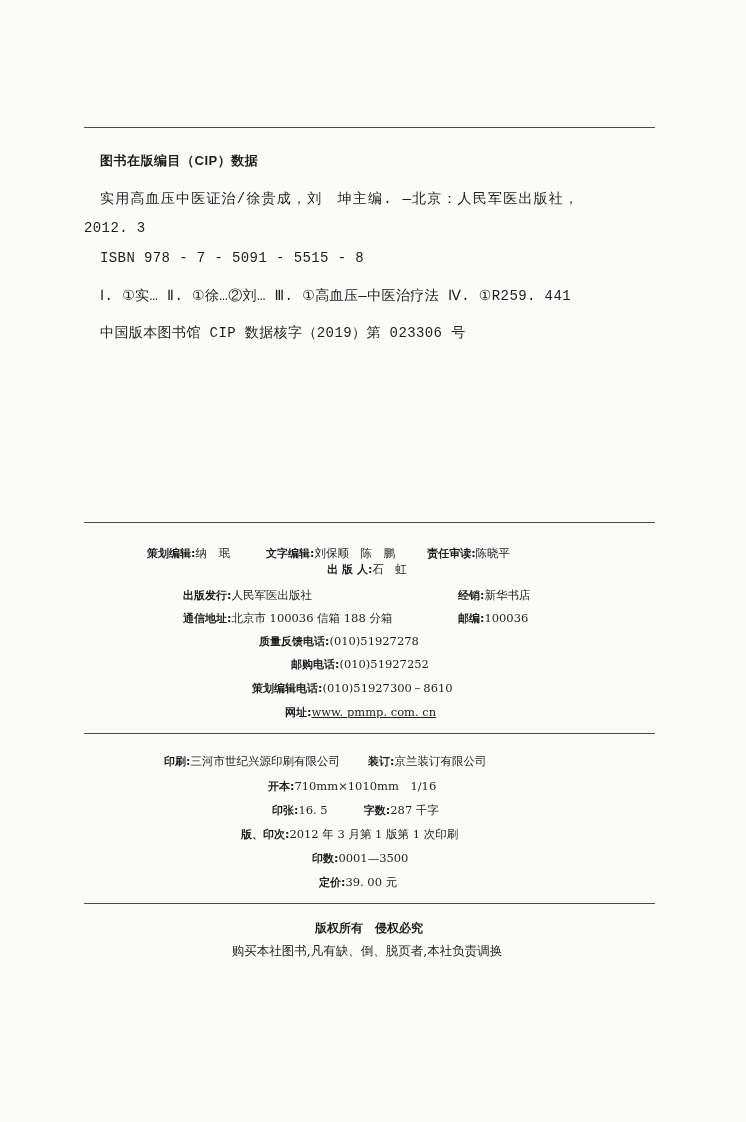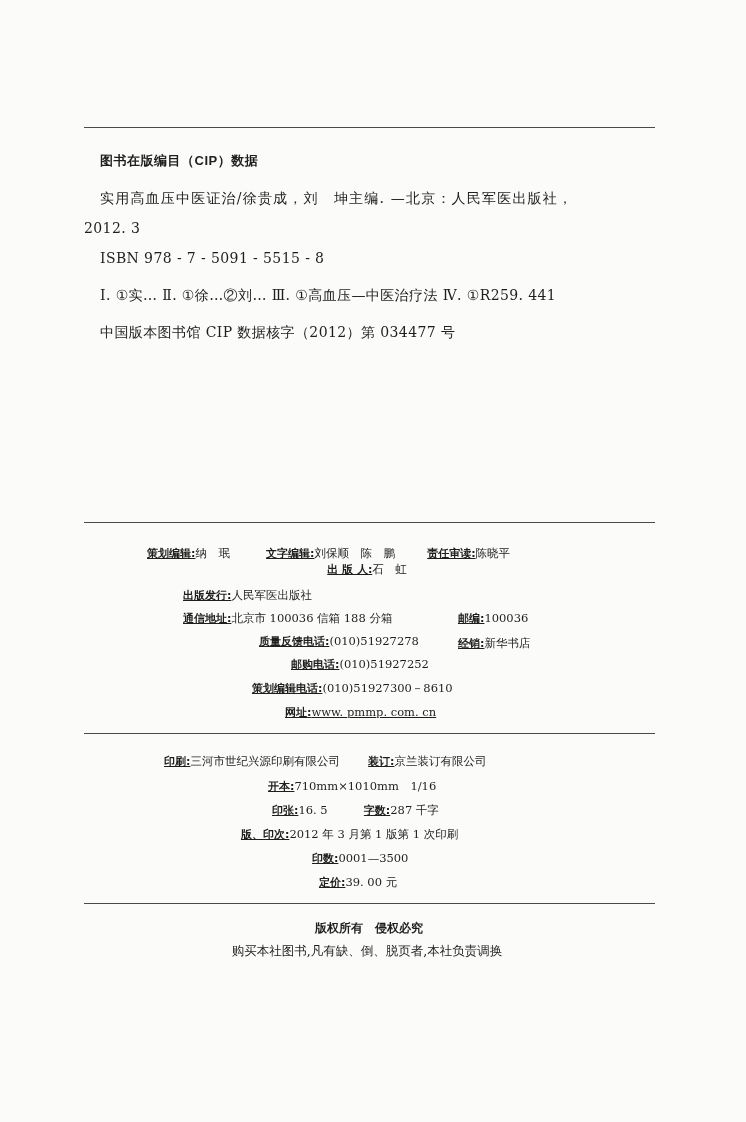--- a/index.html
+++ b/index.html
@@ -19,33 +19,33 @@
   .abs { position: absolute; white-space: nowrap; }
   .cip-title {
     font-family: Liberation Sans, sans-serif;
     font-weight: bold;
     font-size: 13px;
     letter-spacing: 0.5px;
   }
   .cip-line {
     font-size: 14px;
     letter-spacing: 0.4px;
+    font-family: Liberation Mono, monospace;
   }
   .center-block {
     position: absolute;
     left: 0; width: 746px;
     text-align: center;
     white-space: nowrap;
     font-size: 11.5px;
   }
   .lbl {
     font-family: "DejaVu Sans", "Liberation Sans", sans-serif;
     font-weight: bold;
     font-size: 11px;
-    text-decoration: underline;
   }
   .val {
     font-size: 11.5px;
   }
   .gap { display: inline-block; }
   .url { text-decoration: underline; }
   .copy-title {
     font-family: "DejaVu Sans", "Liberation Sans", sans-serif;
     font-weight: bold;
     font-size: 12px;
@@ -55,39 +55,39 @@
 </head>
 <body>
 
 <div class="rule" style="left:84px; top:127px; width:571px;"></div>
 
 <div class="abs cip-title" style="left:100px; top:152px;">图书在版编目（CIP）数据</div>
 <div class="abs cip-line" style="left:100px; top:190px; letter-spacing:1.2px;">实用高血压中医证治/徐贵成，刘　坤主编. —北京：人民军医出版社，</div>
 <div class="abs cip-line" style="left:84px; top:220px;">2012. 3</div>
 <div class="abs cip-line" style="left:100px; top:250px;">ISBN 978 - 7 - 5091 - 5515 - 8</div>
 <div class="abs cip-line" style="left:100px; top:287px;">Ⅰ. ①实…  Ⅱ. ①徐…②刘…  Ⅲ. ①高血压—中医治疗法 Ⅳ. ①R259. 441</div>
-<div class="abs cip-line" style="left:100px; top:324px;">中国版本图书馆 CIP 数据核字（2012）第 034477 号</div>
+<div class="abs cip-line" style="left:100px; top:324px;">中国版本图书馆 CIP 数据核字（2019）第 023306 号</div>
 
 <div class="rule" style="left:84px; top:522px; width:571px;"></div>
 
 <div class="abs" style="left:147px; top:542px;">
   <span class="lbl">策划编辑:</span><span class="val">纳　珉</span>
   <span class="gap" style="width:26px;"></span>
   <span class="lbl">文字编辑:</span><span class="val">刘保顺　陈　鹏</span>
   <span class="gap" style="width:22px;"></span>
   <span class="lbl">责任审读:</span><span class="val">陈晓平</span>
 </div>
 <div class="center-block" style="top:562px; left:-6px;">
   <span class="lbl">出 版 人:</span><span class="val">石　虹</span>
 </div>
 
 <div class="abs" style="left:183px; top:584px;">
   <span class="lbl">出版发行:</span><span class="val">人民军医出版社</span>
 </div>
-<div class="abs" style="left:458px; top:584px;margin-top:48px;">
+<div class="abs" style="left:458px; top:584px;">
   <span class="lbl">经销:</span><span class="val">新华书店</span>
 </div>
 <div class="abs" style="left:183px; top:607px;">
   <span class="lbl">通信地址:</span><span class="val">北京市 100036 信箱 188 分箱</span>
 </div>
 <div class="abs" style="left:458px; top:607px;">
   <span class="lbl">邮编:</span><span class="val">100036</span>
 </div>
 <div class="abs" style="left:259px; top:630px;">
   <span class="lbl">质量反馈电话:</span><span class="val">(010)51927278</span>

